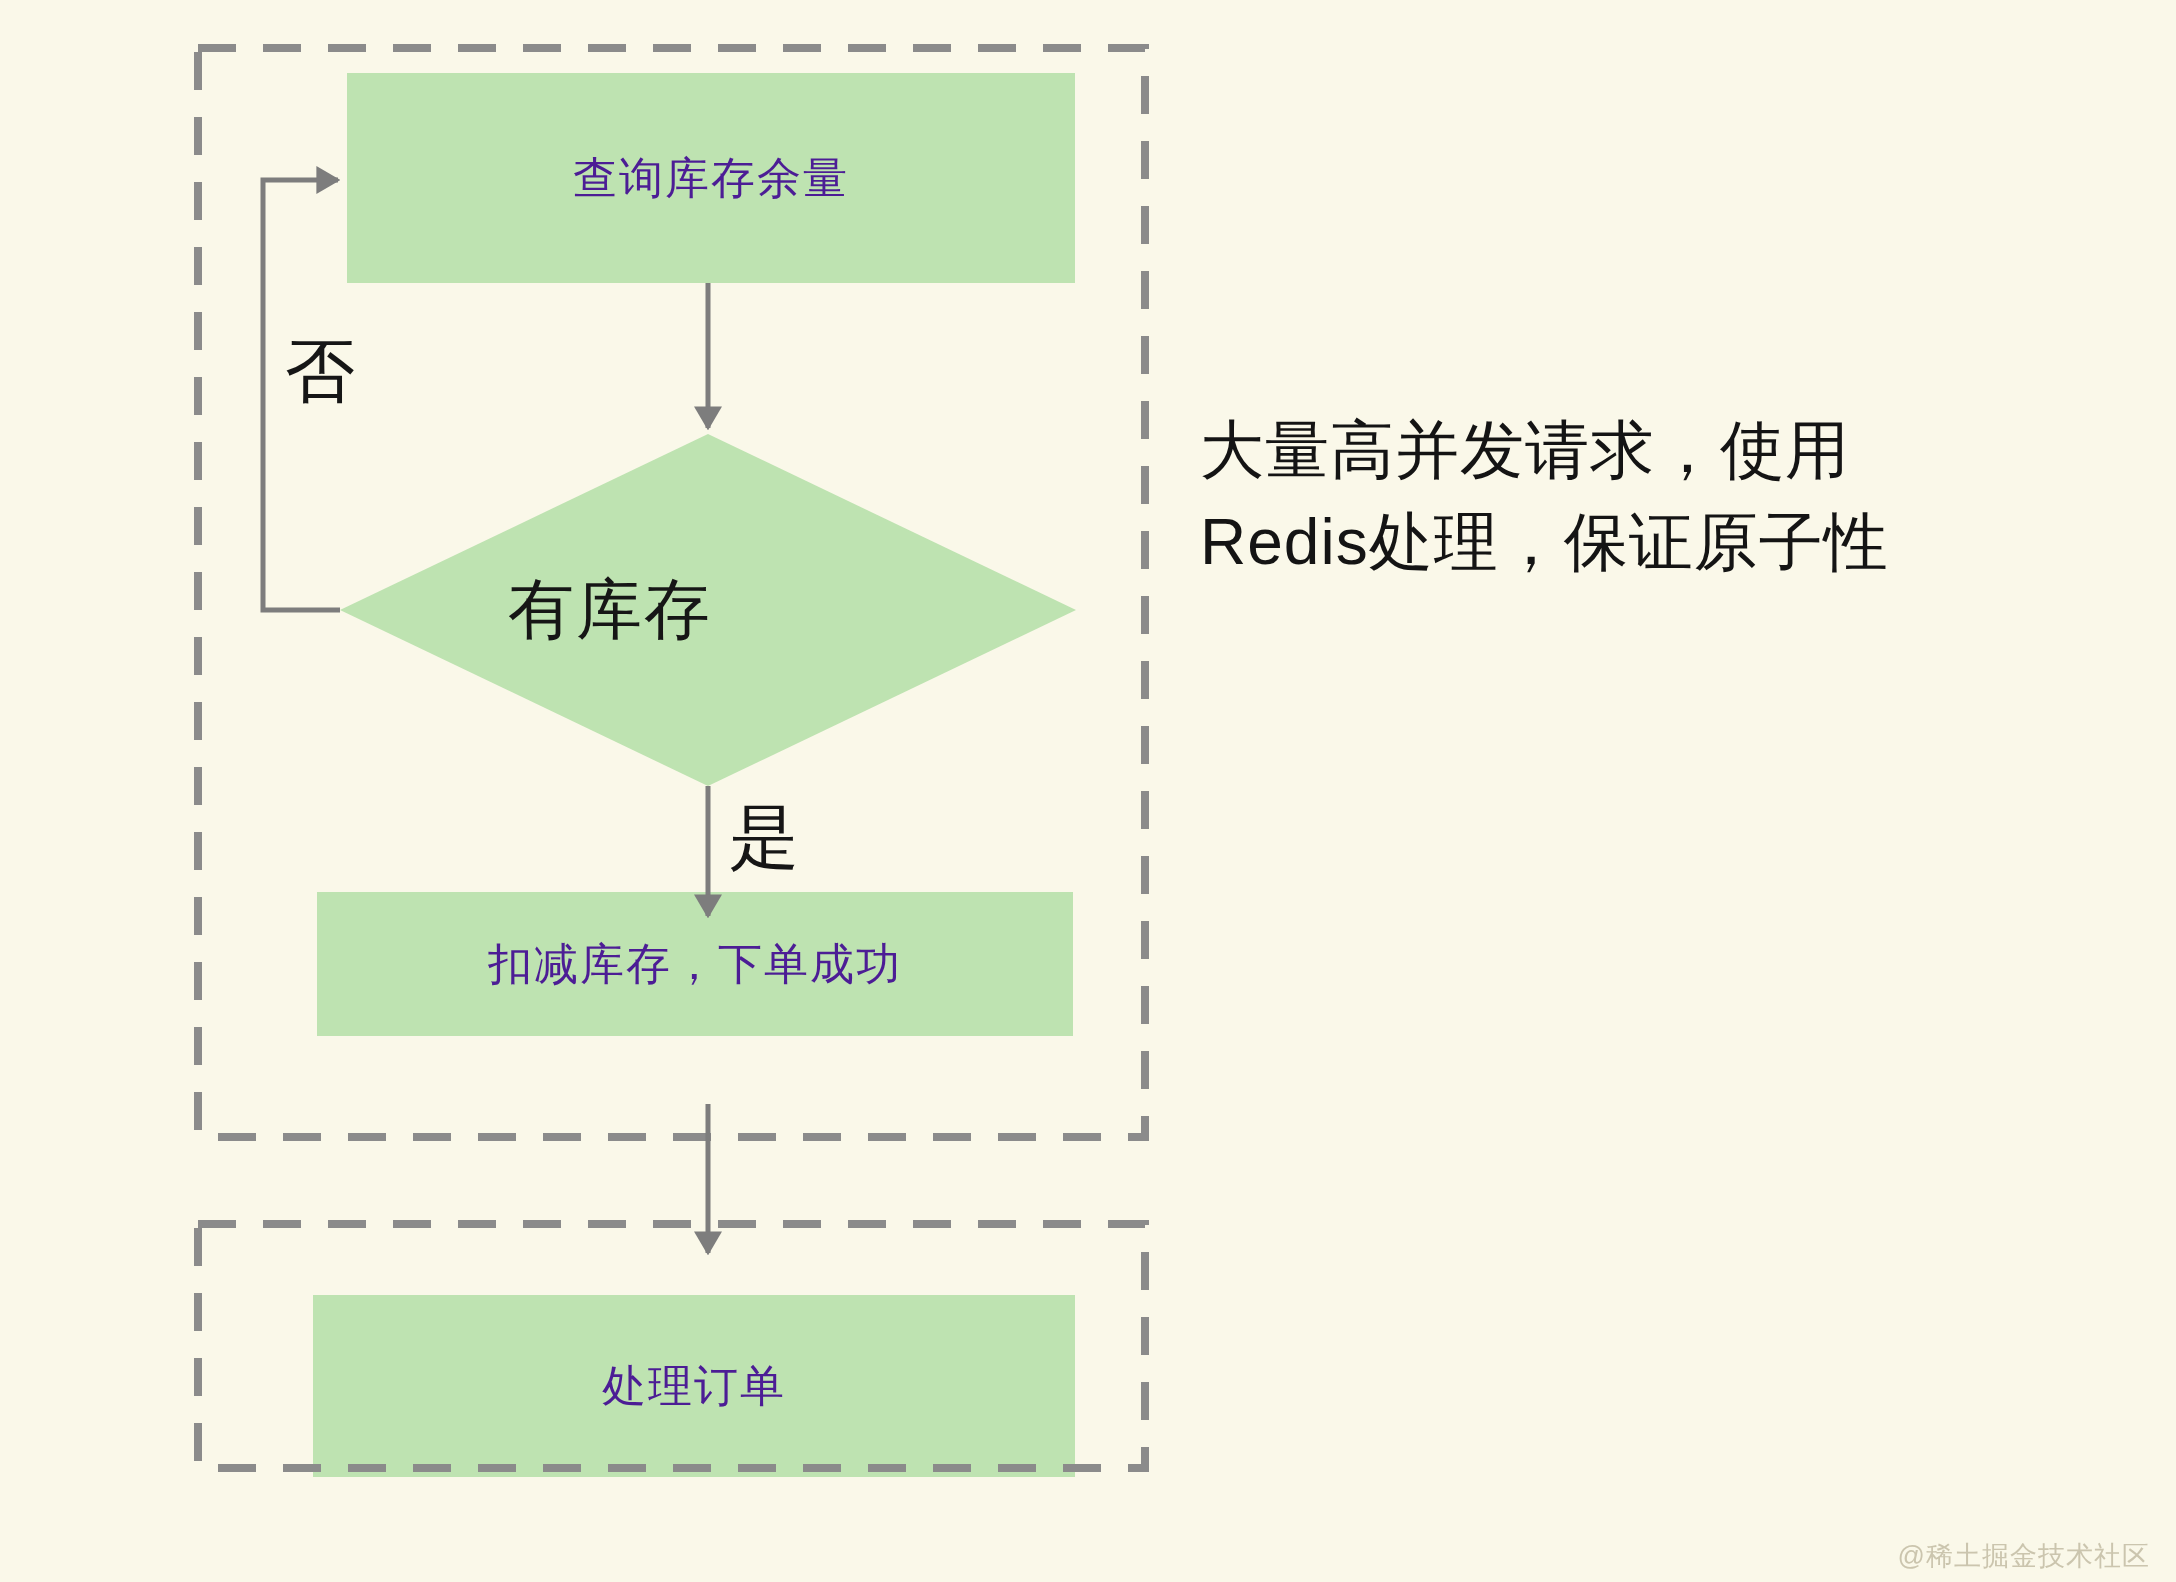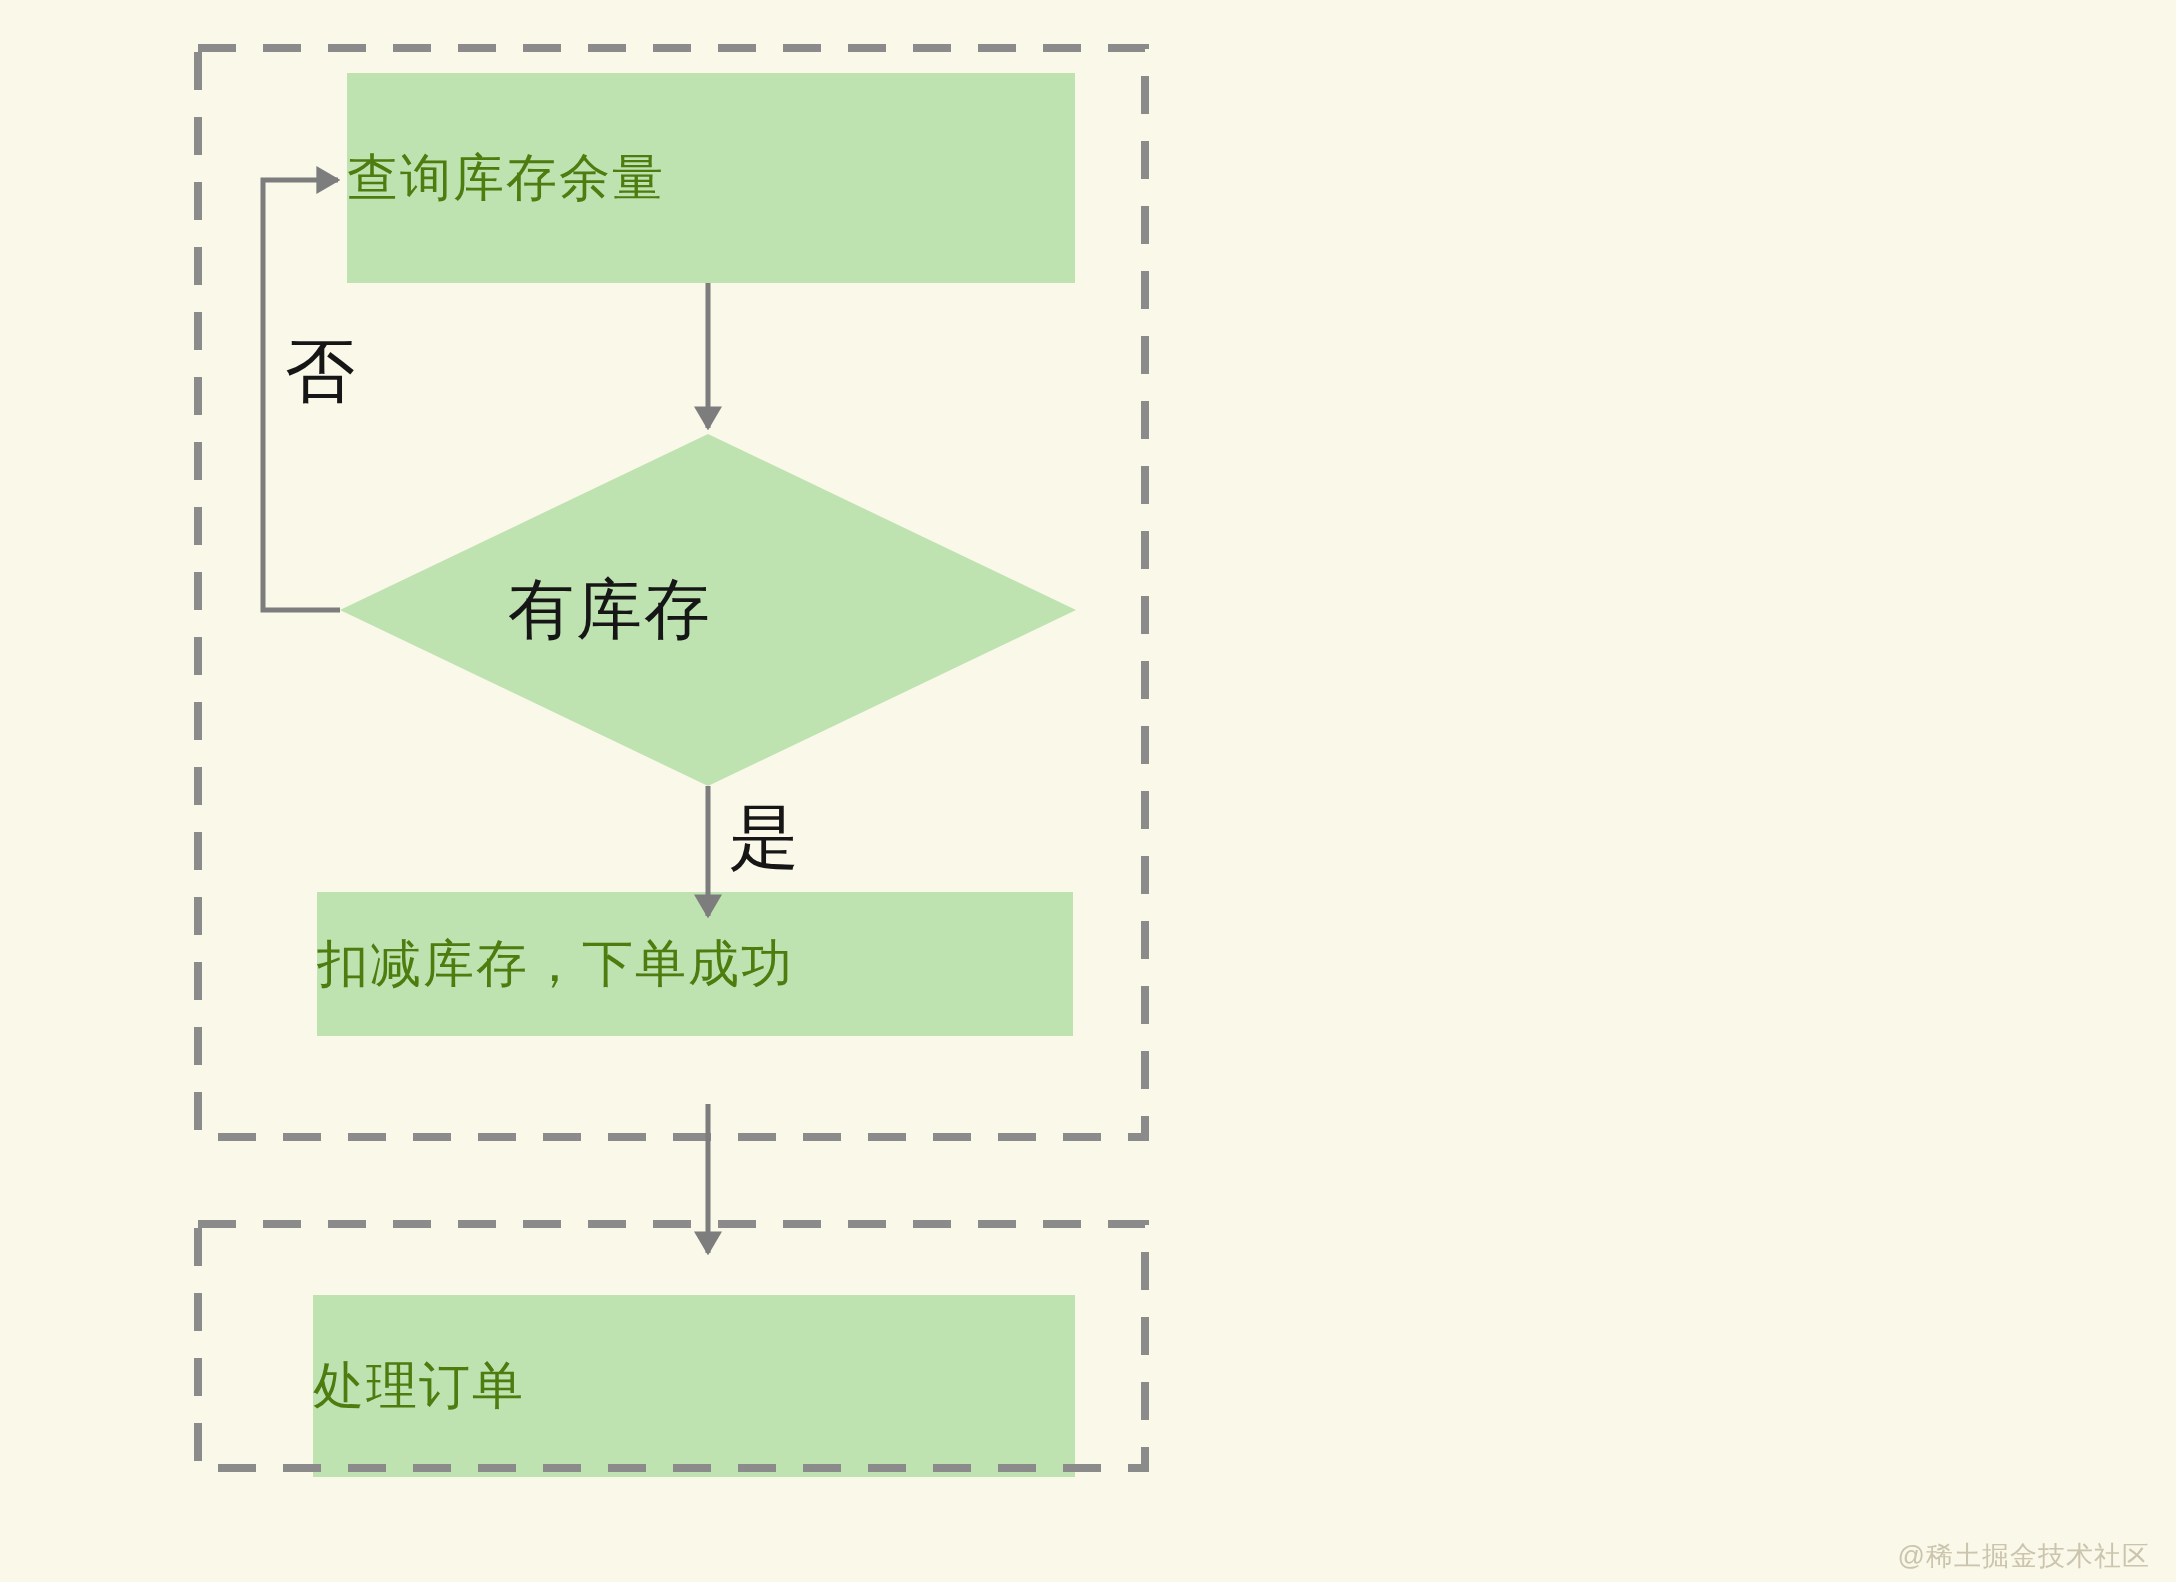--- a/index.html
+++ b/index.html
@@ -13,23 +13,23 @@
     background:#faf8e9;
     overflow:hidden;
   }
   .svg-layer{
     position:absolute;left:0;top:0;width:2176px;height:1582px;
     pointer-events:none;
   }
   .node{
     position:absolute;
     background:#bee3b1;
-    display:flex;align-items:center;
-    color:#4d7c0f;
-    font-size:51px;
+    display:flex;align-items:center;justify-content:center;
+    color:#4c1d95;
+    font-size:44px;
     font-weight:500;
     letter-spacing:2px;
     text-align:center;
   }
   .node-query{left:347px;top:73px;width:728px;height:210px;}
   .node-deduct{left:317px;top:892px;width:756px;height:144px;}
   .node-process{left:313px;top:1263px;width:762px;height:182px;margin-top:32px;}
   .diamond-label{
     position:absolute;left:508px;top:573px;width:400px;height:74px;
     display:flex;align-items:center;justify-content:flex-start;
@@ -105,17 +105,21 @@
     <span>有库存</span>
   </div>
 
   <div class="edge-label edge-label-no">
     <span>否</span>
   </div>
   <div class="edge-label edge-label-yes">
     <span>是</span>
   </div>
 
+  <div class="annotation annotation-redis">
+    <div>大量高并发请求，使用</div>
+    <div>Redis处理，保证原子性</div>
+  </div>
 
 
   <div class="watermark">@稀土掘金技术社区</div>
 
 </div>
 
 </body></html>

